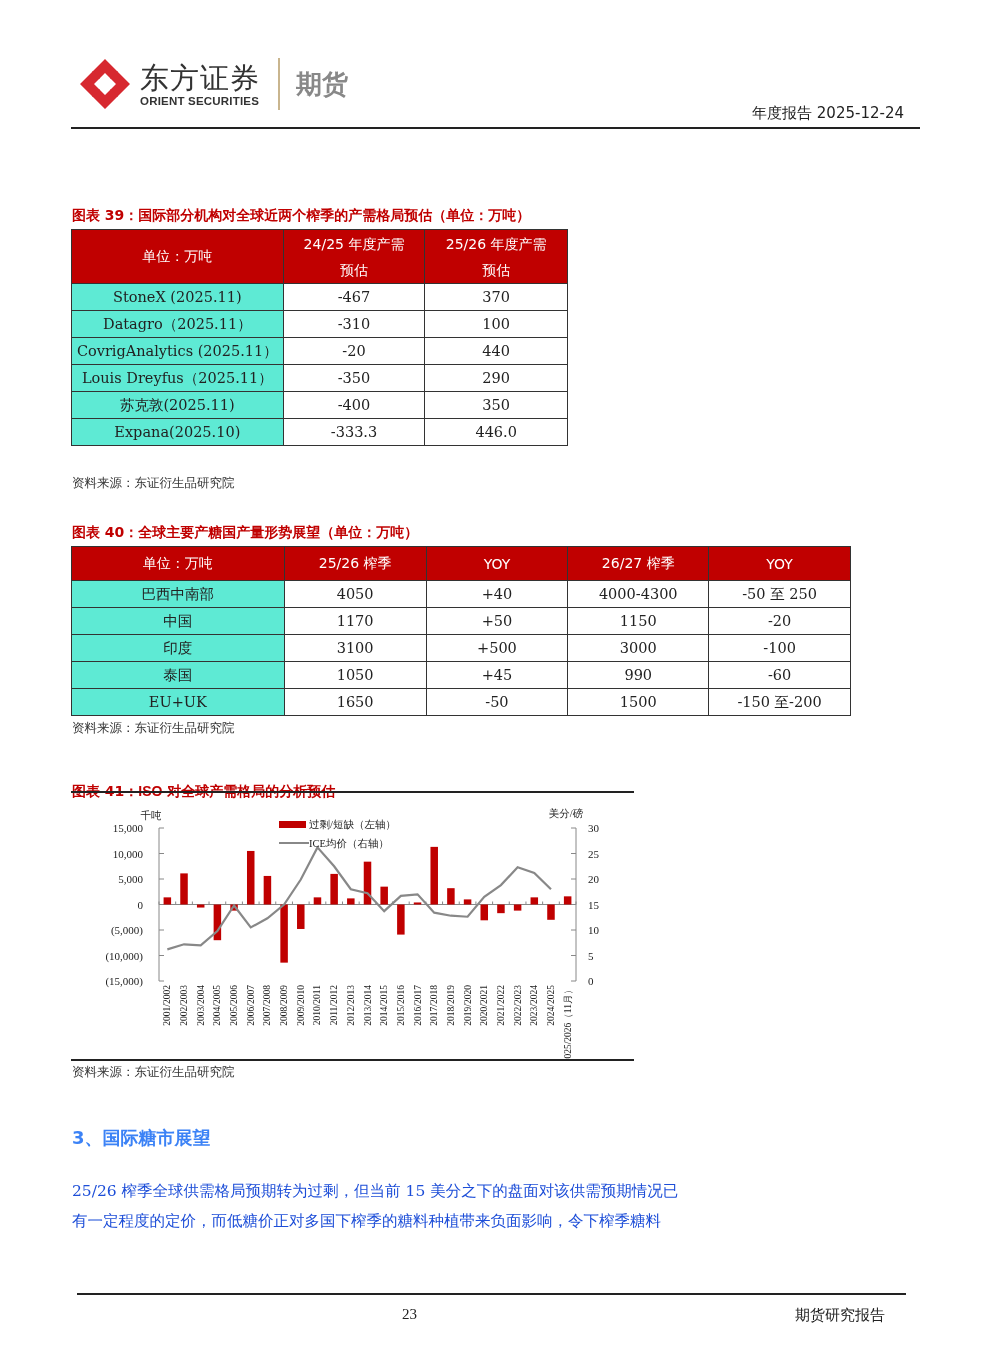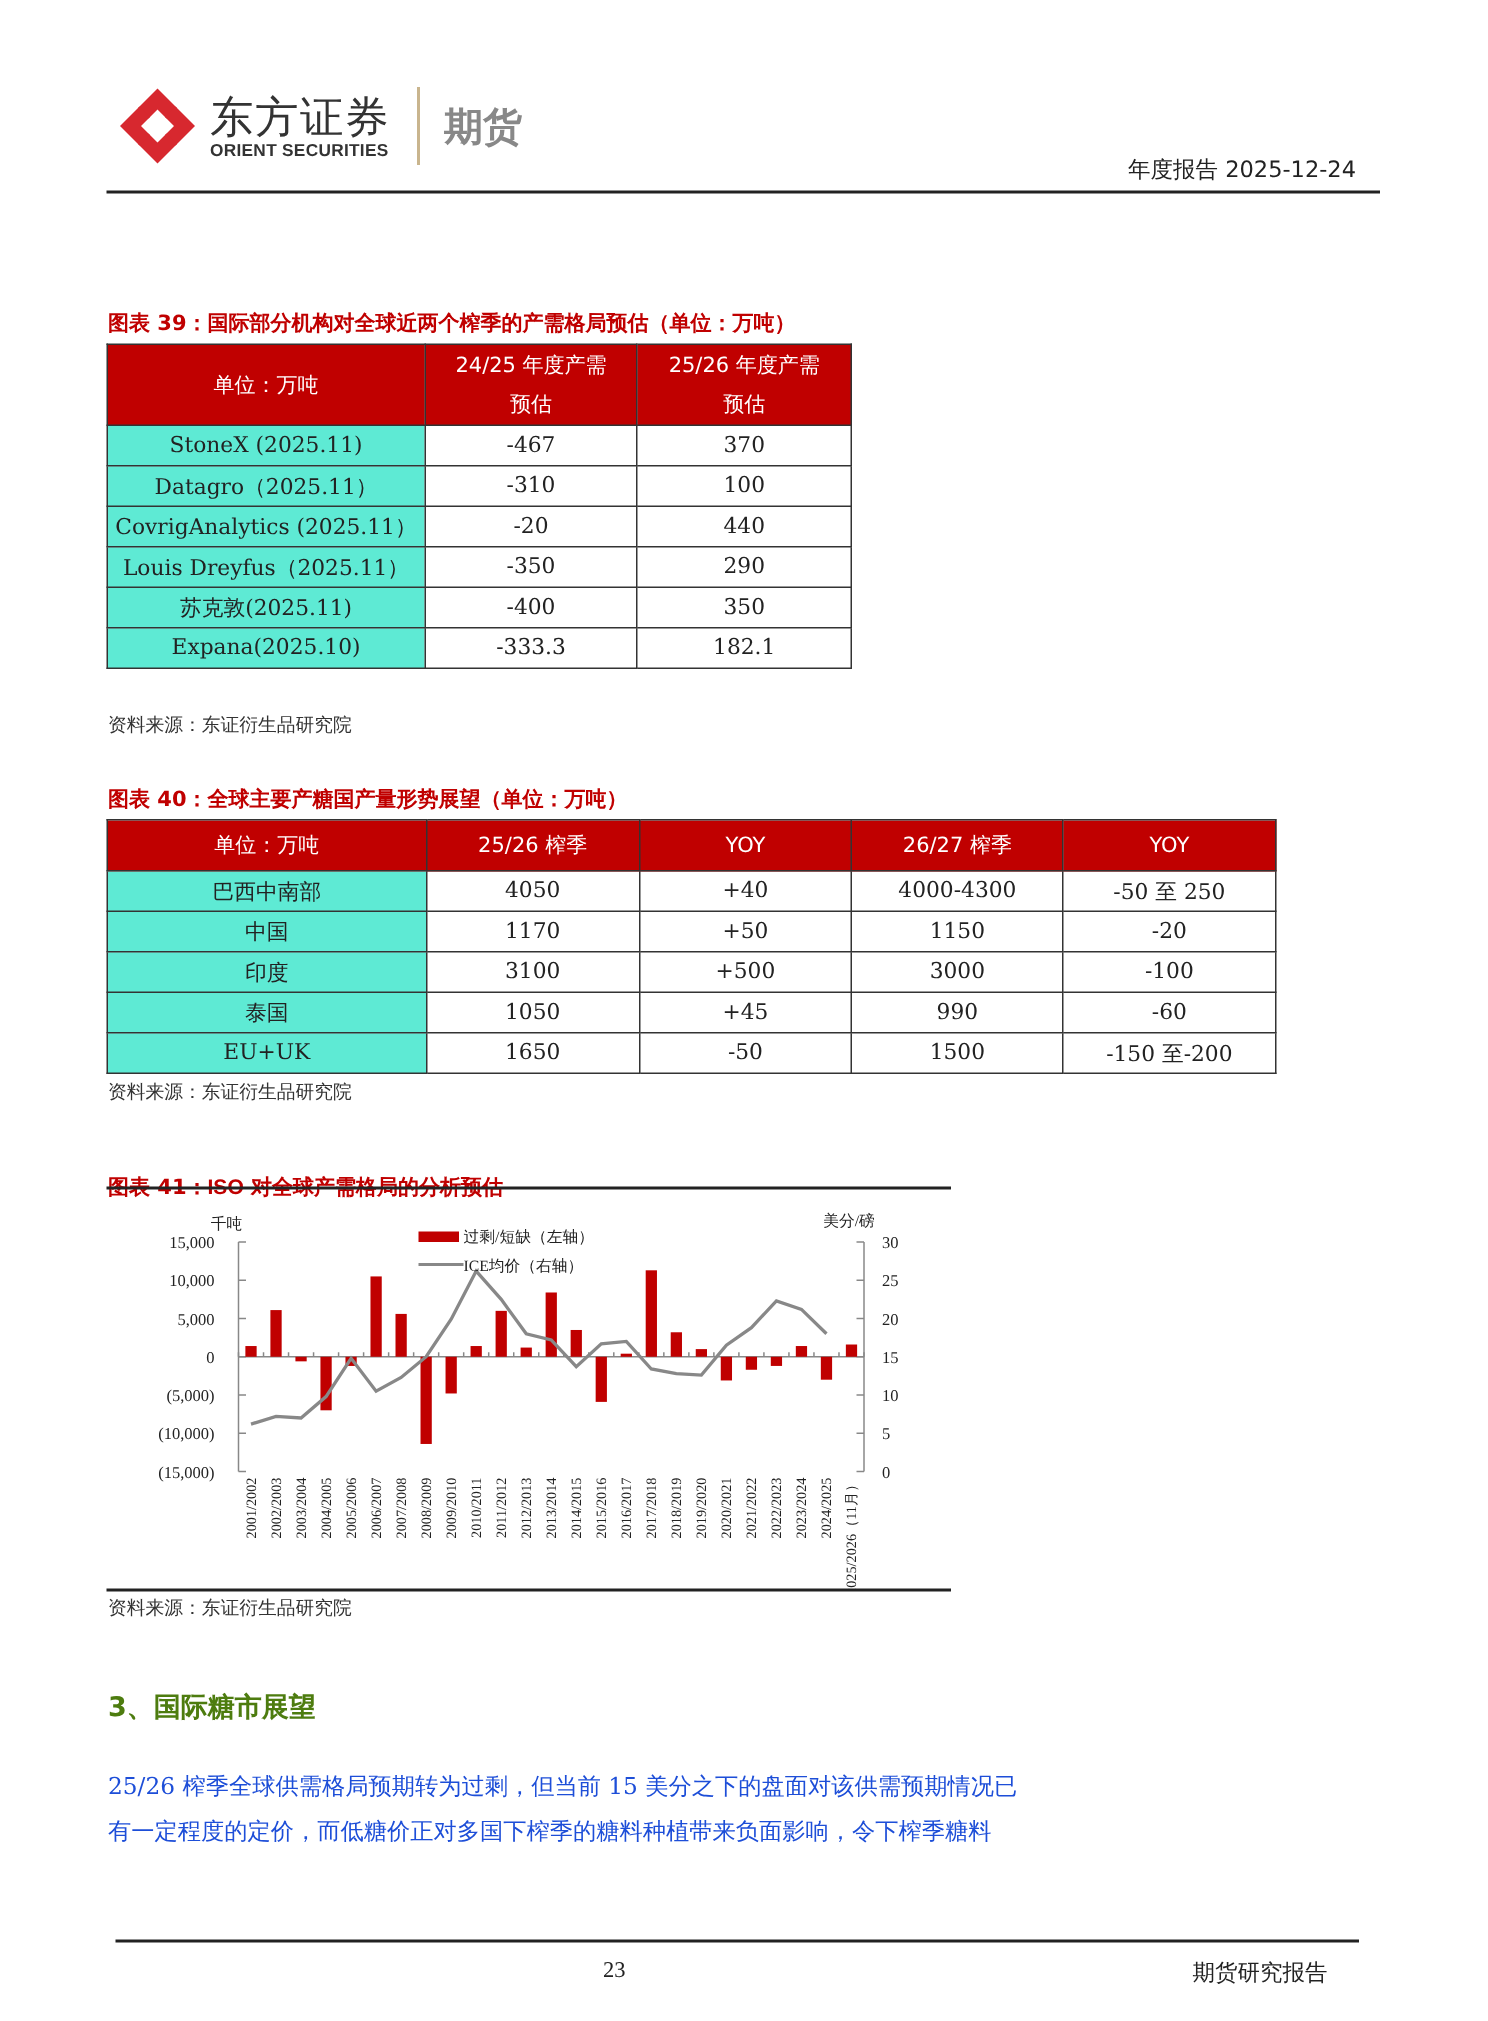--- a/index.html
+++ b/index.html
@@ -13,21 +13,21 @@
 .logo-sep{width:2px;height:52px;background:#c9b58e;margin:0 16px 0 18px;}
 .logo-qh{font-family:"DejaVu Sans","Liberation Sans",sans-serif;font-weight:bold;font-size:26px;color:#888;}
 .hdr-right{right:88px;top:104px;font-family:"DejaVu Sans","Liberation Sans",sans-serif;font-size:15px;color:#222;}
 .hdr-line{left:71px;top:127px;width:849px;height:2px;background:#222;}
 .fig-title{font-family:"DejaVu Sans","Liberation Sans",sans-serif;font-weight:bold;color:#c00000;font-size:14px;}
 table{border-collapse:collapse;position:absolute;}
 td,th{border:1px solid #333;text-align:center;font-size:14.5px;}
 th{background:#c00000;color:#fff;font-weight:normal;font-family:"DejaVu Sans","Liberation Sans",sans-serif;font-size:14px;}
 td.first{background:#5eead4;}
 .src{font-family:"DejaVu Sans","Liberation Sans",sans-serif;font-size:12.5px;color:#333;}
-.sec-title{font-family:"DejaVu Sans","Liberation Sans",sans-serif;font-weight:bold;color:#4d7c0f;font-size:18px;}
+.sec-title{font-family:"DejaVu Sans","Liberation Sans",sans-serif;font-weight:bold;color:#3b82f6;font-size:18px;}
 .para{font-family:"DejaVu Serif","Liberation Serif",serif;font-size:15.5px;color:#1d4ed8;line-height:30px;width:680px;}
 .foot-line{left:77px;top:1293px;width:829px;height:2px;background:#222;}
 .page-num{left:402px;top:1306px;font-size:15px;font-family:"Liberation Serif",serif;}
 .foot-right{right:107px;top:1306px;font-size:15px;font-family:"DejaVu Sans","Liberation Sans",sans-serif;}
 .chart-rule{left:71px;top:791px;width:563px;height:1.5px;background:#222;}
 .chart-rule2{left:71px;top:1059px;width:563px;height:1.5px;background:#222;}
 svg text{font-family:"Liberation Serif","DejaVu Serif",serif;}
 </style>
 </head>
 <body>
@@ -82,21 +82,21 @@
         <td>290</td>
       </tr>
   <tr style="height:27px;">
         <td class="first">苏克敦(2025.11)</td>
         <td>-400</td>
         <td>350</td>
       </tr>
   <tr style="height:27px;">
         <td class="first">Expana(2025.10)</td>
         <td>-333.3</td>
-        <td>182.1</td>
+        <td>446.0</td>
       </tr>
 </tbody>
   </table>
 <div class="abs src" style="left:72px;top:475px;">资料来源：东证衍生品研究院</div>
 
 <div class="abs fig-title" style="left:72px;top:524px;">图表 40：全球主要产糖国产量形势展望（单位：万吨）</div>
 <table style="left:71px;top:546px;width:780px;">
   <tbody>
       <tr style="height:34px;">
     <th style="width:213px;">单位：万吨</th>

